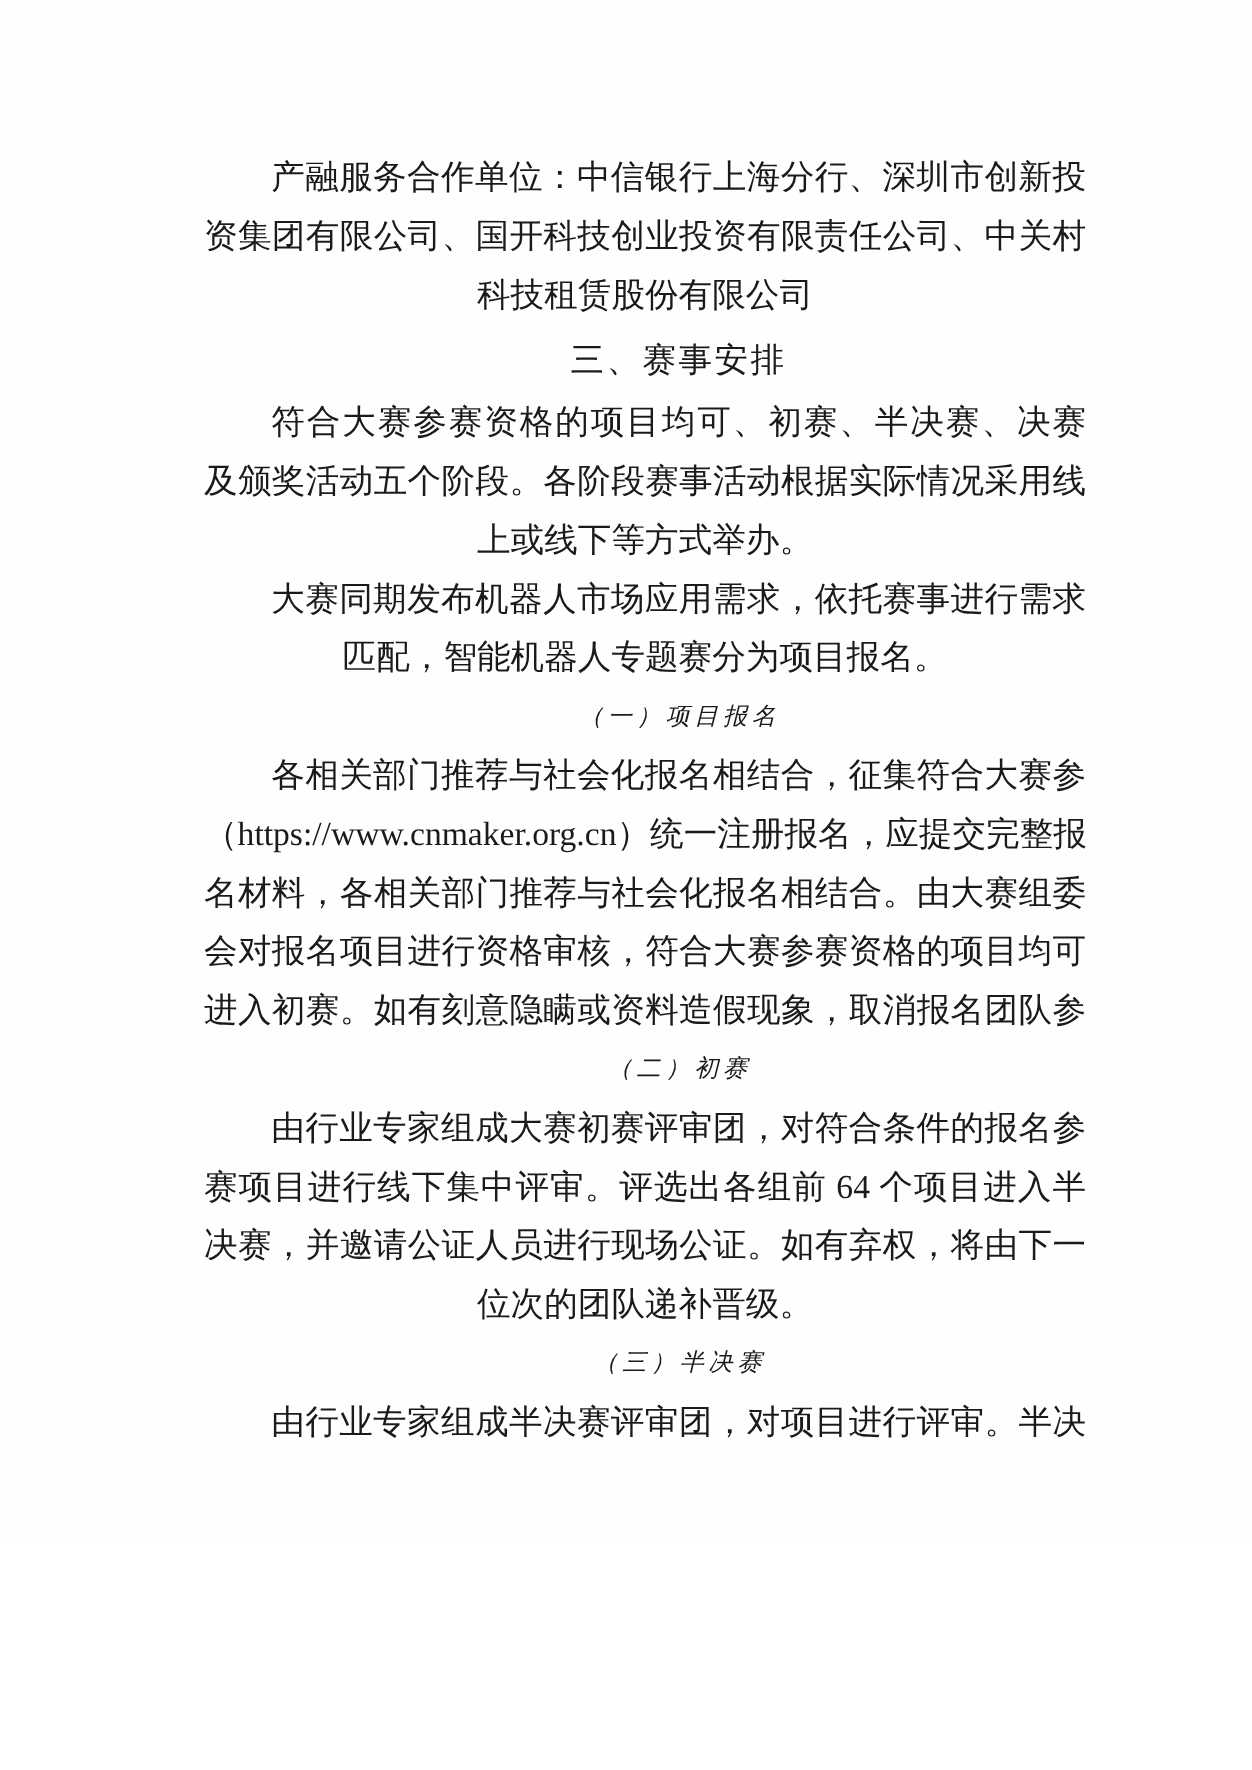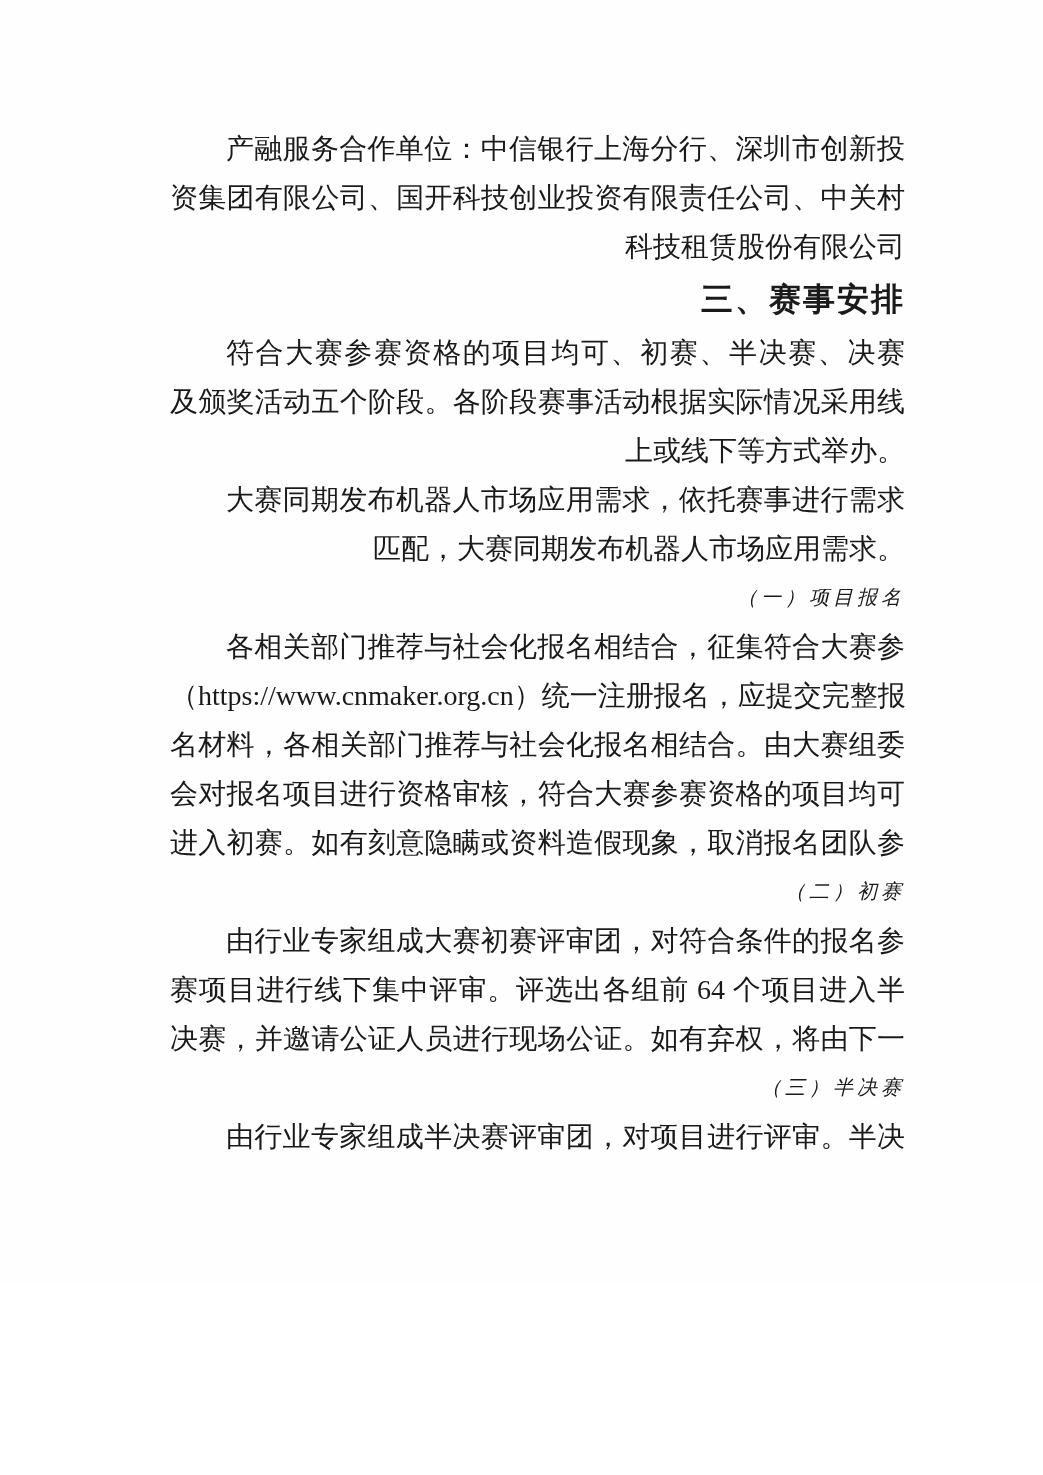--- a/index.html
+++ b/index.html
@@ -19,37 +19,37 @@
   .text-block {
     position: absolute;
     left: 170px;
     top: 124px;
     width: 735px;
   }
   .ln {
     height: 49px;
     line-height: 49px;
     font-size: 28px;
-    text-align: right;
+    text-align: center;
   }
   .just {
     text-align: justify;
     text-align-last: justify;
   }
   .ind {
     text-indent: 56px;
   }
   .url-ln {
     white-space: nowrap;
     overflow: hidden;
   }
   .h1 {
     font-family: "Liberation Sans", "DejaVu Sans", sans-serif;
-    font-weight: bold;
-    font-size: 32px;
+    font-weight: normal;
+    font-size: 28px;
     letter-spacing: 2px;
     text-indent: 56px;
     margin: 4px 0;
   }
   .kai {
     font-style: italic;
     letter-spacing: 4px;
     font-size: 20px;
     text-indent: 58px;
   }
@@ -83,39 +83,40 @@
     <div class="ln h1">三、赛事安排</div>
 
     <div>
       <div class="ln ind just">符合大赛参赛资格的项目均可、初赛、半决赛、决赛</div>
       <div class="ln just">及颁奖活动五个阶段。各阶段赛事活动根据实际情况采用线</div>
       <div class="ln">上或线下等方式举办。</div>
     </div>
 
     <div>
       <div class="ln ind just">大赛同期发布机器人市场应用需求，依托赛事进行需求</div>
-      <div class="ln">匹配，大赛同期发布机器人市场应用需求。</div>
+      <div class="ln">匹配，智能机器人专题赛分为项目报名。</div>
     </div>
 
     <div class="ln kai">（一）项目报名</div>
 
     <div>
       <div class="ln ind just">各相关部门推荐与社会化报名相结合，征集符合大赛参</div>
       <div class="ln url-ln">（https://www.cnmaker.org.cn）统一注册报名，应提交完整报</div>
       <div class="ln just">名材料，各相关部门推荐与社会化报名相结合。由大赛组委</div>
       <div class="ln just">会对报名项目进行资格审核，符合大赛参赛资格的项目均可</div>
       <div class="ln just">进入初赛。如有刻意隐瞒或资料造假现象，取消报名团队参</div>
     </div>
 
     <div class="ln kai">（二）初赛</div>
 
     <div>
       <div class="ln ind just">由行业专家组成大赛初赛评审团，对符合条件的报名参</div>
       <div class="ln just">赛项目进行线下集中评审。评选出各组前 64 个项目进入半</div>
       <div class="ln just">决赛，并邀请公证人员进行现场公证。如有弃权，将由下一</div>
+      <div class="ln">位次的团队递补晋级。</div>
     </div>
 
     <div class="ln kai">（三）半决赛</div>
 
     <div>
       <div class="ln ind just">由行业专家组成半决赛评审团，对项目进行评审。半决</div>
     </div>
 
   </div>
 

